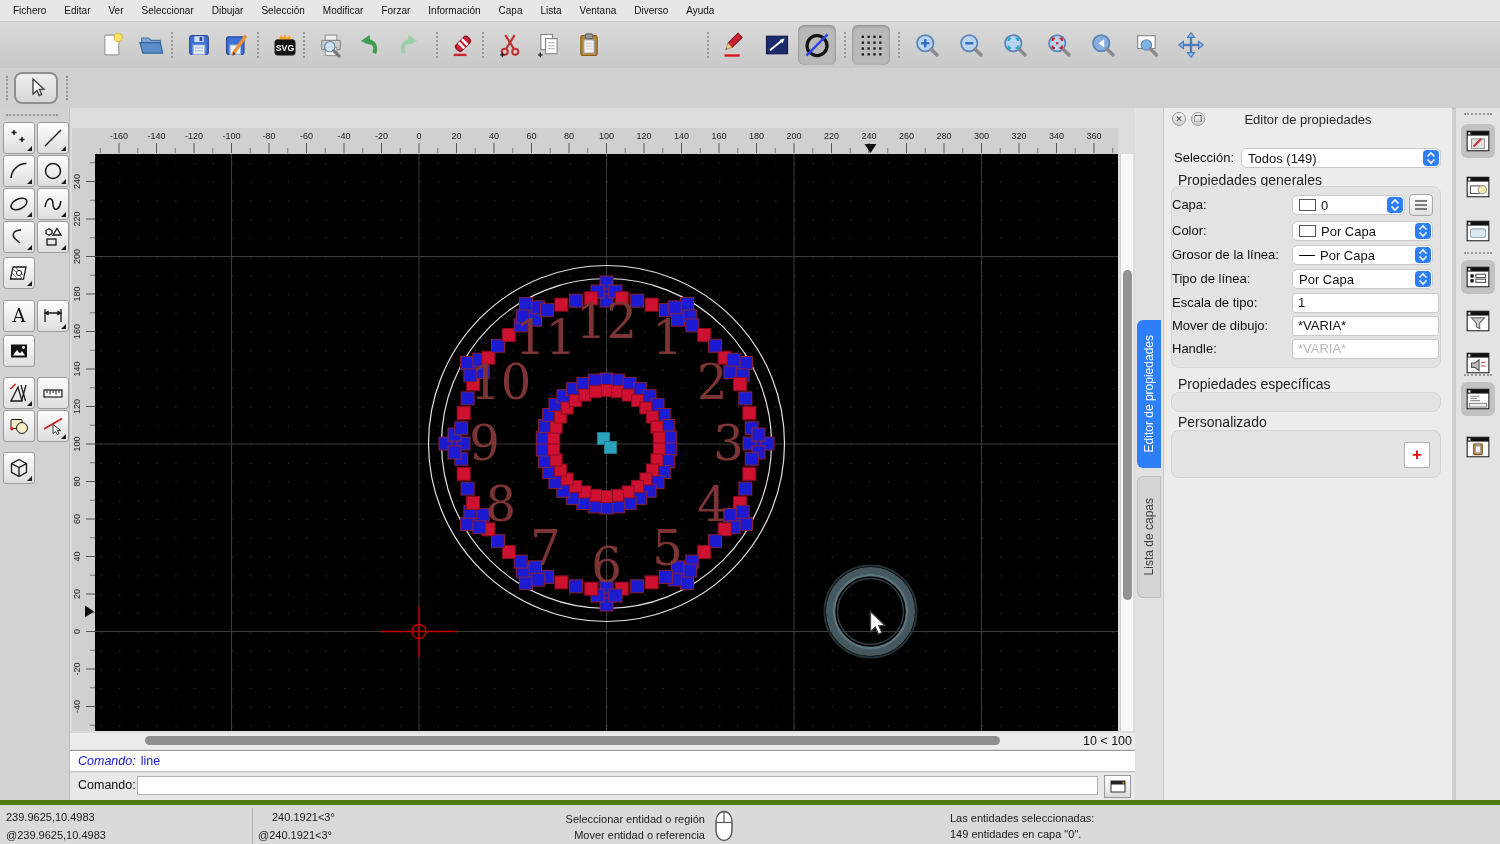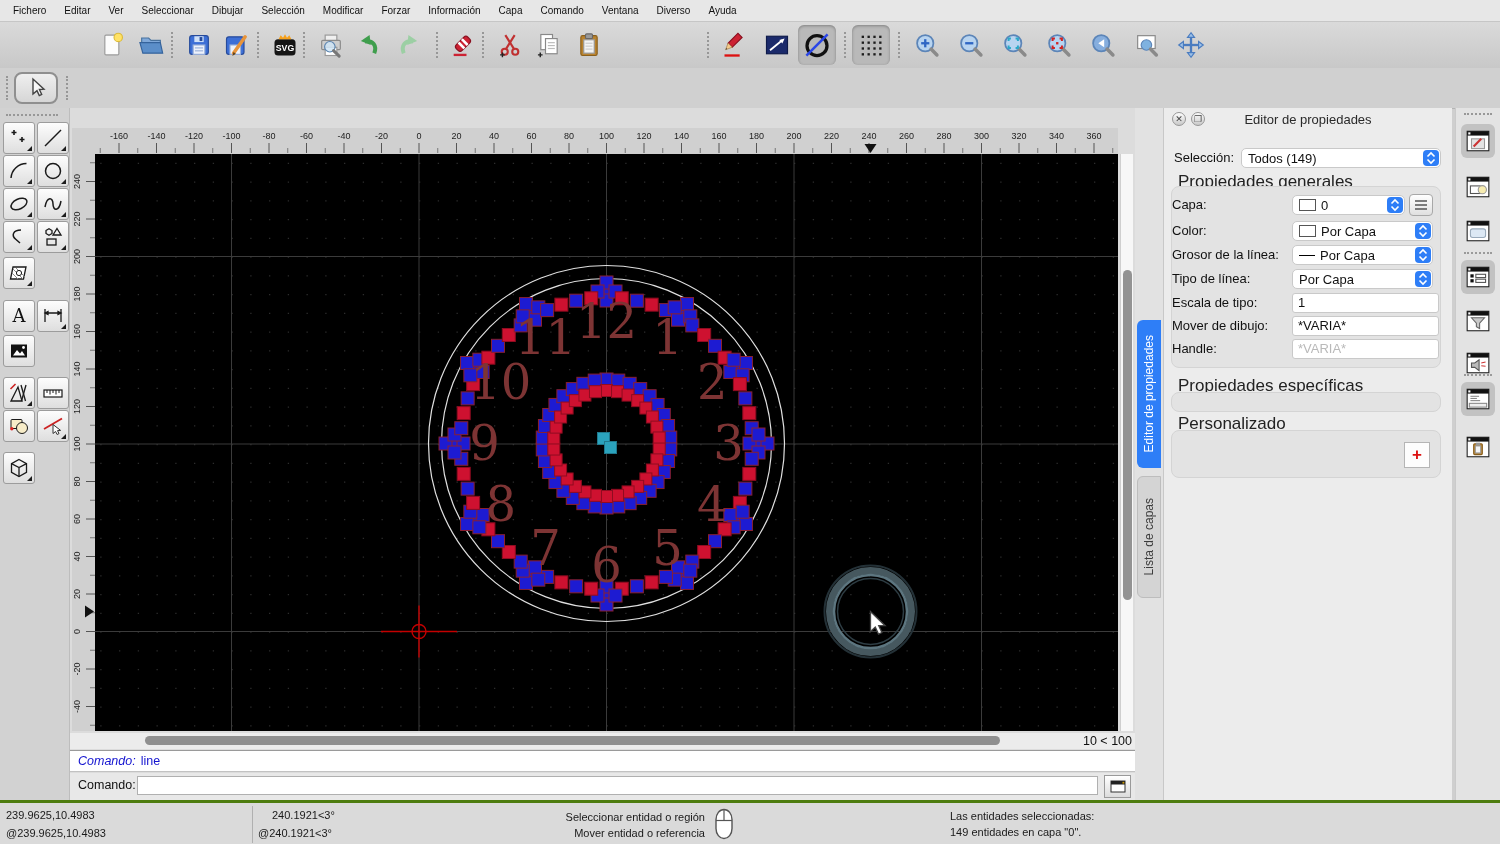--- a/index.html
+++ b/index.html
@@ -58,58 +58,58 @@
   .vtab.idle{background:#d4d4d4;color:#3c3c3c;border:1px solid #bdbdbd;box-sizing:border-box;}
 
   
   .rpanel{position:absolute;left:1163px;top:108px;width:289px;height:692px;background:#ececec;border-left:1px solid #c8c8c8;box-sizing:border-box;}
   .winbtn{position:absolute;top:4px;width:14px;height:14px;border-radius:50%;background:linear-gradient(#fdfdfd,#c9c9c9);border:1px solid #979797;color:#444;font-size:9px;line-height:12px;text-align:center;padding:0;}
   .ptitle{position:absolute;left:0;top:4px;width:100%;text-align:center;font-size:13px;color:#2a2a2a;}
   .sel-label{position:absolute;left:0;top:40px;width:70px;text-align:right;font-size:13px;color:#111;line-height:20px;}
   .pselect{position:absolute;height:20px;background:#fff;border:1px solid #c9c9c9;border-radius:5px;display:flex;align-items:center;font-size:13px;color:#111;padding-left:6px;box-sizing:border-box;}
   .stepper{margin-left:auto;margin-right:1px;width:16px;height:16px;background:#2e7ef7;border-radius:4px;flex:none;display:flex;align-items:center;justify-content:center;}
   .pgroup{position:absolute;left:7px;width:270px;background:#e3e3e3;border:1px solid #d4d4d4;border-radius:8px;box-sizing:border-box;}
-  .gsectlabel{position:absolute;left:14px;font-size:17px;color:#222;}
+  .gsectlabel{position:absolute;left:14px;font-size:14px;color:#222;}
   .plabel{position:absolute;left:0;width:116px;text-align:left;font-size:13px;color:#111;line-height:20px;}
   .pinput{position:absolute;height:20px;background:#fff;border:1px solid #c9c9c9;border-radius:3px;font-size:13px;color:#111;padding:0 5px;box-sizing:border-box;line-height:18px;}
   .pinput.muted{color:#b9b9b9;}
   .swatch{width:15px;height:10px;border:1px solid #555;background:#fff;margin-right:5px;flex:none;}
   .lineswatch{width:16px;height:0;border-top:1px solid #000;margin-right:5px;flex:none;}
   .hamb{position:absolute;width:24px;height:22px;background:linear-gradient(#fff,#e0e0e0);border:1px solid #a8a8a8;border-radius:4px;display:flex;align-items:center;justify-content:center;padding:0;}
   .plusbtn{position:absolute;width:26px;height:26px;background:#fdfdfd;border:1px solid #b5b5b5;display:flex;align-items:center;justify-content:center;color:#d11;font-size:17px;font-weight:bold;padding:0;}
 
   
   .dock{position:absolute;left:1455px;top:108px;width:45px;height:692px;background:#e3e3e3;border-left:1px solid #cacaca;box-sizing:border-box;}
   .dock-btn{position:absolute;left:5px;width:34px;height:34px;background:transparent;border:none;display:flex;align-items:center;justify-content:center;padding:0;}
   .dock-btn.pressed{background:#c2c2c2;border-radius:6px;}
   .ddots{position:absolute;left:8px;width:28px;height:2px;border-top:2px dotted #9a9a9a;}
 
   
-  .statusbar{position:absolute;left:0;top:800px;width:1500px;height:44px;background:#dadada;border-top:3px solid #4d7c0f;box-sizing:border-box;}
+  .statusbar{position:absolute;left:0;top:800px;width:1500px;height:44px;background:#dadada;border-top:5px solid #4d7c0f;box-sizing:border-box;}
   .sb-text{position:absolute;font-size:11px;color:#1a1a1a;white-space:nowrap;}
   .sb-div{position:absolute;left:252px;top:3px;width:1px;height:37px;background:#b0b0b0;}
   .hints{position:absolute;left:500px;top:6px;width:205px;text-align:right;font-size:11px;color:#1a1a1a;line-height:16px;}
 </style>
 </head>
 <body>
 
 <div class="app">
 
   <div class="menubar">
       <span class="menu-item">Fichero</span>
       <span class="menu-item">Editar</span>
       <span class="menu-item">Ver</span>
       <span class="menu-item">Seleccionar</span>
       <span class="menu-item">Dibujar</span>
       <span class="menu-item">Selección</span>
       <span class="menu-item">Modificar</span>
       <span class="menu-item">Forzar</span>
       <span class="menu-item">Información</span>
       <span class="menu-item">Capa</span>
-      <span class="menu-item">Comando</span>
+      <span class="menu-item">Lista</span>
       <span class="menu-item">Ventana</span>
       <span class="menu-item">Diverso</span>
       <span class="menu-item">Ayuda</span>
     </div>
 
   <div class="toolbar">
     <button class="tbtn" style="left:94px">
         <svg width="28" height="28" viewBox="0 0 24 24">
           <rect x="5" y="3.5" width="12" height="17" rx="1" fill="#fcfcfc" stroke="#9a9a9a"></rect>
           <circle cx="16.5" cy="5.5" r="3.6" fill="#ffe266" stroke="#dcbb3a"></circle>

